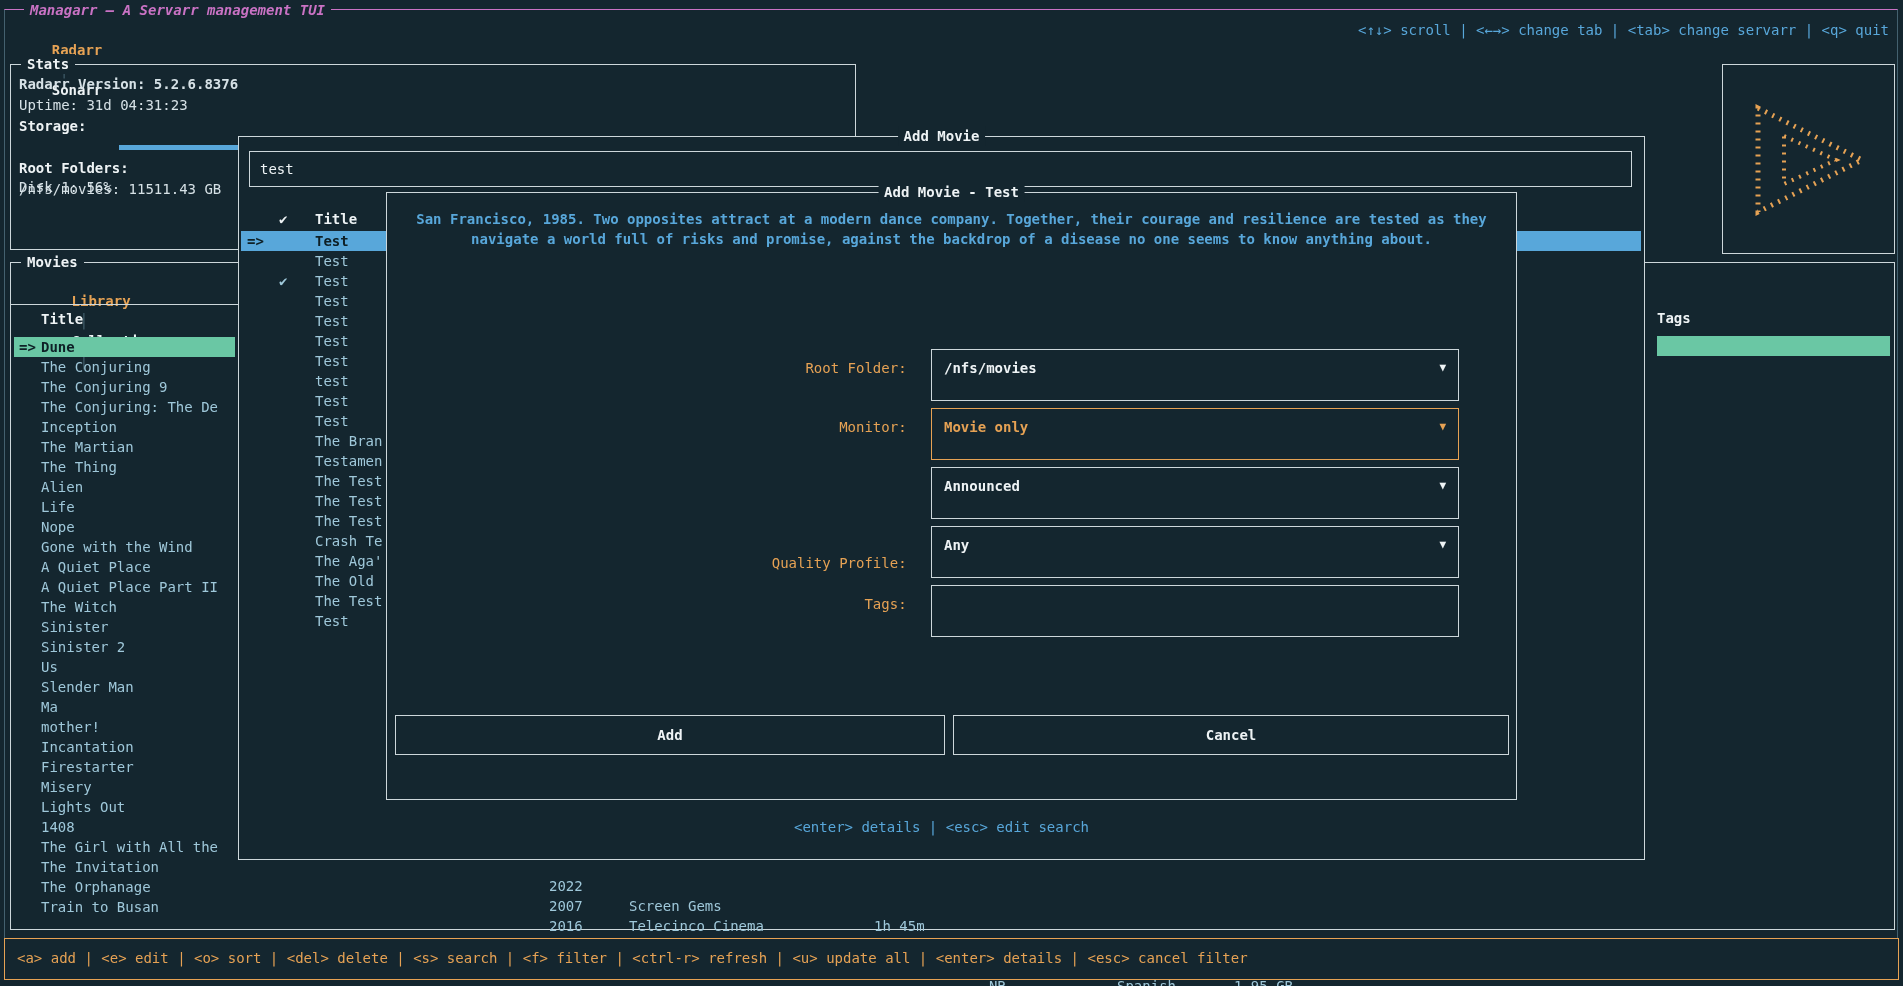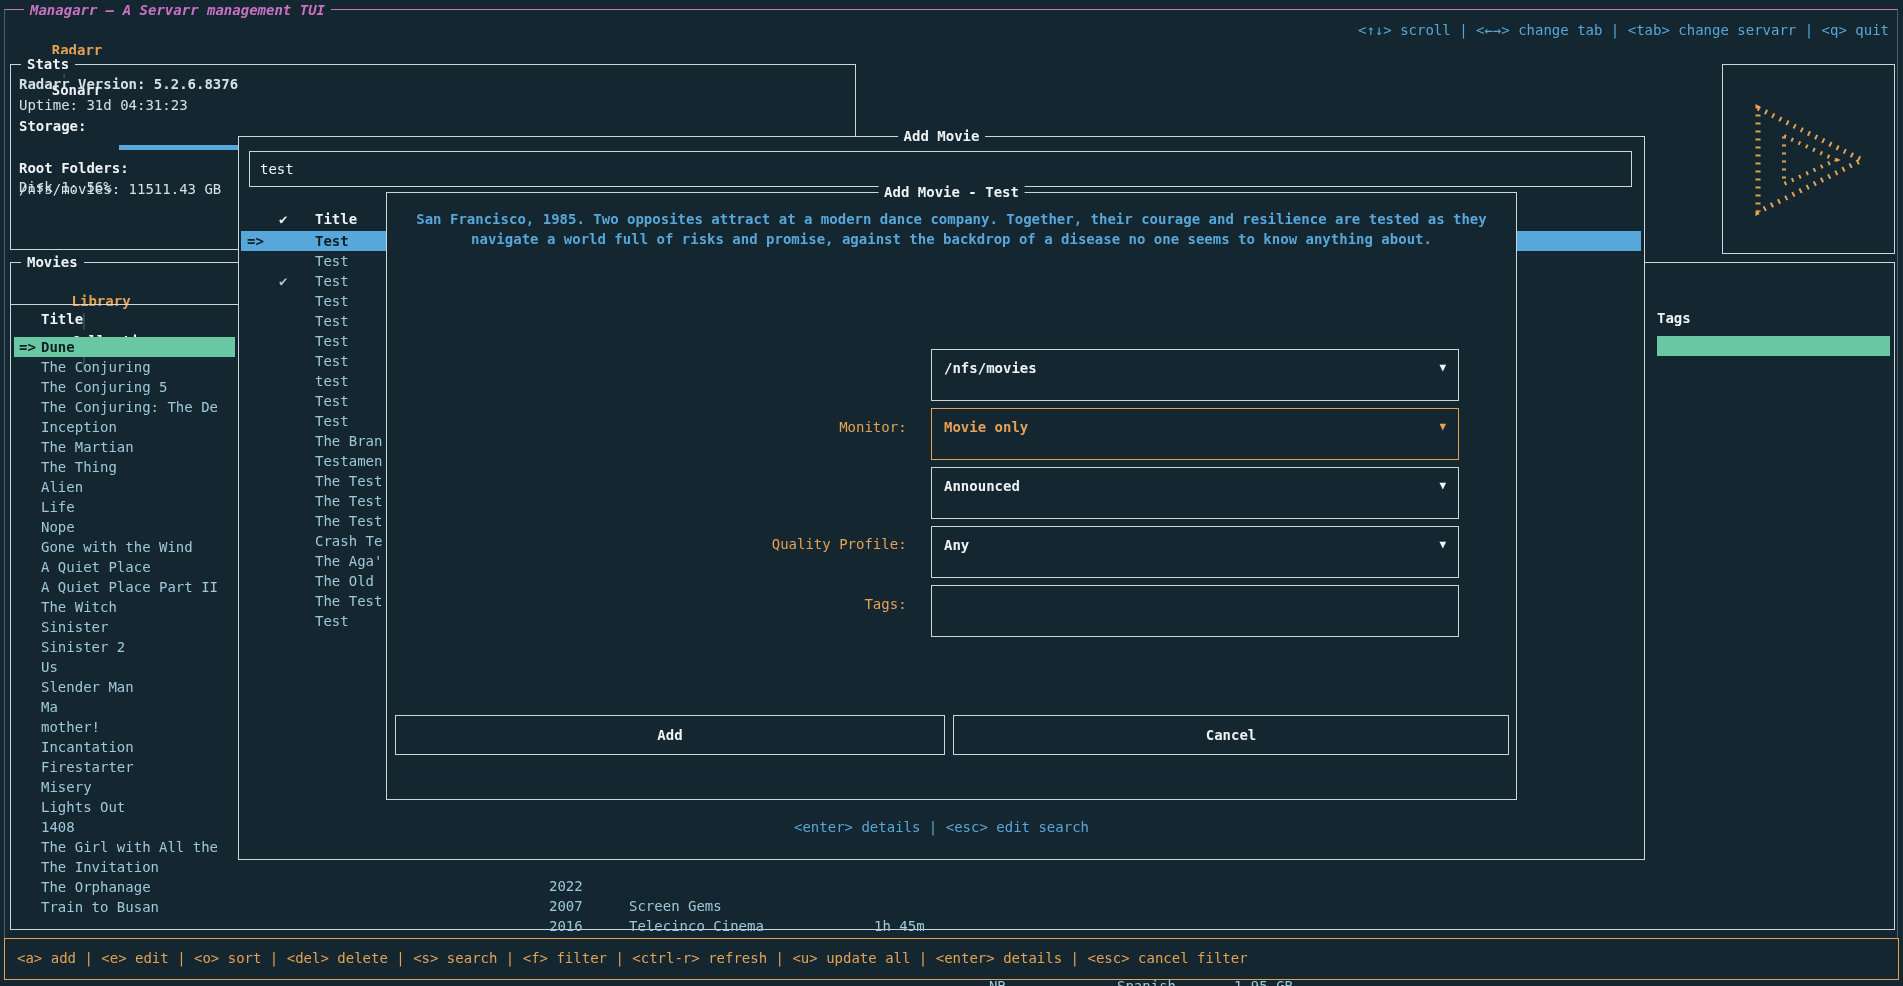--- a/index.html
+++ b/index.html
@@ -107,21 +107,21 @@
       <span class="c-dim" style="margin:0 8px;">│</span>
       <span class="c-bright">Collections</span>
       <span class="c-dim" style="margin:0 8px;">│</span>
     </div>
     <div class="hline" style="left:0;top:41px;width:228px;"></div>
     <div class="abs c-bright" style="left:30px;top:46px;">Title</div>
 
     <div class="mlist">
       <div class="mrow sel"><span class="msym">=&gt;</span><span>Dune</span></div>
       <div class="mrow"><span>The Conjuring</span></div>
-      <div class="mrow"><span>The Conjuring 5</span></div>
+      <div class="mrow"><span>The Conjuring 9</span></div>
       <div class="mrow"><span>The Conjuring: The De</span></div>
       <div class="mrow"><span>Inception</span></div>
       <div class="mrow"><span>The Martian</span></div>
       <div class="mrow"><span>The Thing</span></div>
       <div class="mrow"><span>Alien</span></div>
       <div class="mrow"><span>Life</span></div>
       <div class="mrow"><span>Nope</span></div>
       <div class="mrow"><span>Gone with the Wind</span></div>
       <div class="mrow"><span>A Quiet Place</span></div>
       <div class="mrow"><span>A Quiet Place Part II</span></div>
@@ -213,37 +213,38 @@
       <div class="rrow"><span class="rtitle">Test</span></div>
     </div>
 
     <div class="abs c-blue" style="left:50%;top:680px;transform:translateX(-50%);">&lt;enter&gt; details | &lt;esc&gt; edit search</div>
   </div>
 
   <div class="panel modal">
     <span class="ptitle center">Add Movie - Test</span>
     <div class="overview">San Francisco, 1985. Two opposites attract at a modern dance company. Together, their courage and resilience are tested as they navigate a world full of risks and promise, against the backdrop of a disease no one seems to know anything about.</div>
 
+    <div class="flabel" style="top:156px;">Root Folder: </div>
     <div class="fbox" style="top:156px;">
       <span class="val">/nfs/movies</span>
       <span class="arrow">▼</span>
     </div>
 
     <div class="flabel" style="top:215px;">Monitor: </div>
     <div class="fbox focused" style="top:215px;">
       <span class="val">Movie only</span>
       <span class="arrow">▼</span>
     </div>
 
     <div class="fbox" style="top:274px;">
       <span class="val">Announced</span>
       <span class="arrow">▼</span>
     </div>
 
-    <div class="flabel" style="top:332px;">Quality Profile: </div>
+    <div class="flabel" style="top:351px;">Quality Profile: </div>
     <div class="fbox" style="top:333px;">
       <span class="val">Any</span>
       <span class="arrow">▼</span>
     </div>
 
     <div class="flabel" style="top:392px;">Tags: </div>
     <div class="fbox" style="top:392px;">
       <input type="text" value="" style="">
     </div>
 

